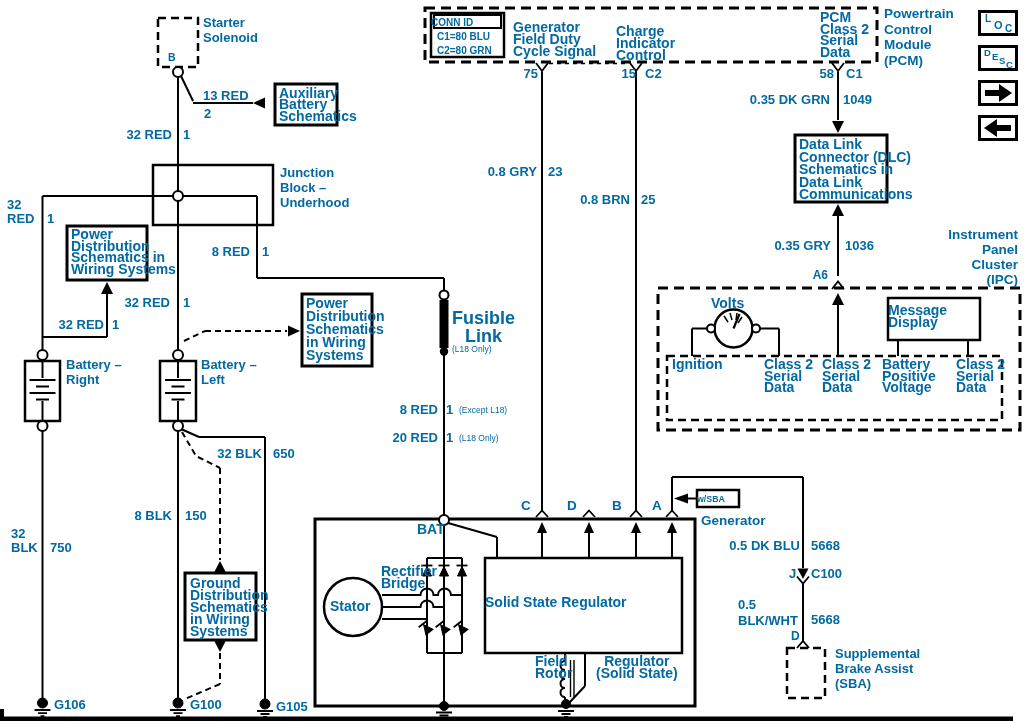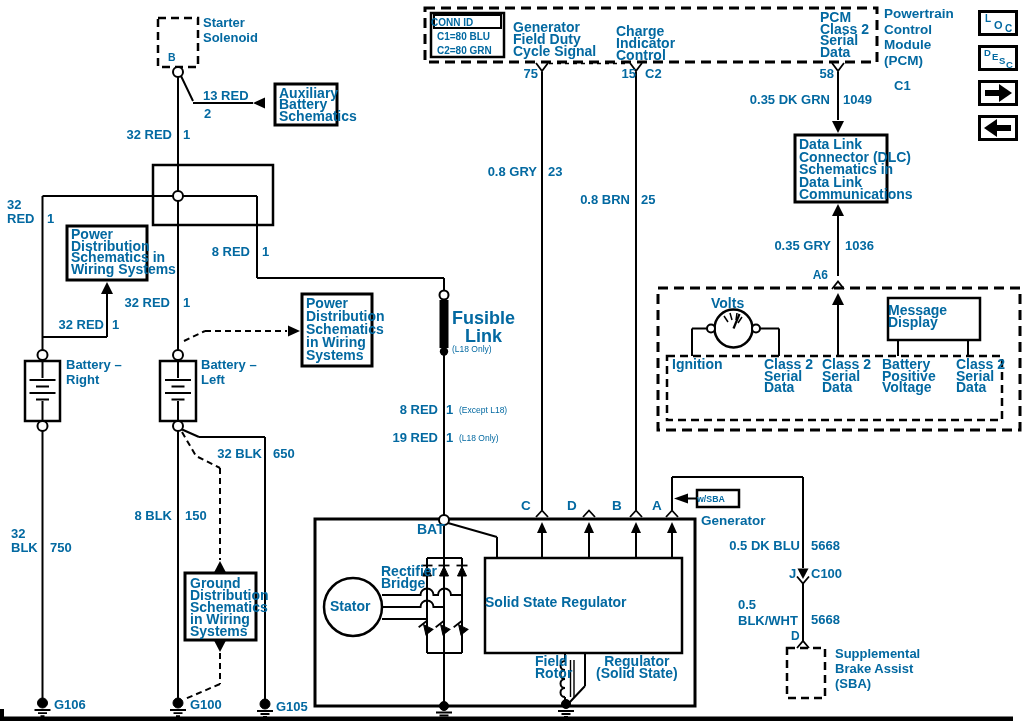--- a/index.html
+++ b/index.html
@@ -218,20 +218,23 @@
 Solenoid</div>
 <div class="lbl" style="left:168px;top:50px;font-size:10.5px;">B</div>
 <div class="lbl" style="left:203px;top:88px;">13 RED</div>
 <div class="lbl" style="left:204px;top:106px;">2</div>
 <div class="lbl sm" style="left:279px;top:88px;line-height:11.3px;">Auxiliary
 Battery
 Schematics</div>
 
 <div class="lbl tr" style="left:120px;top:127px;width:52px;">32 RED</div>
 <div class="lbl" style="left:183px;top:127px;">1</div>
+<div class="lbl" style="left:280px;top:165px;">Junction
+Block –
+Underhood</div>
 
 <div class="lbl" style="left:7px;top:198px;line-height:14px;">32
 RED</div>
 <div class="lbl" style="left:47px;top:211px;">1</div>
 <div class="lbl sm" style="left:71px;top:229px;">Power
 Distribution
 Schematics in
 Wiring Systems</div>
 
 <div class="lbl tr" style="left:204px;top:244px;width:46px;">8 RED</div>
@@ -254,21 +257,21 @@
 Left</div>
 
 <div class="lbl" style="left:452px;top:309px;line-height:18px;font-size:18px;text-align:center;">Fusible
 Link</div>
 <div class="lbl xs" style="left:452px;top:344px;">(L18 Only)</div>
 
 <div class="lbl tr" style="left:392px;top:402px;width:46px;">8 RED</div>
 <div class="lbl" style="left:446px;top:402px;">1</div>
 <div class="lbl xs" style="left:459px;top:405px;">(Except L18)</div>
 
-<div class="lbl tr" style="left:384px;top:430px;width:54px;">19 RED</div>
+<div class="lbl tr" style="left:384px;top:430px;width:54px;">20 RED</div>
 <div class="lbl" style="left:446px;top:430px;">1</div>
 <div class="lbl xs" style="left:459px;top:433px;">(L18 Only)</div>
 
 <div class="lbl tr" style="left:212px;top:446px;width:50px;">32 BLK</div>
 <div class="lbl" style="left:273px;top:446px;">650</div>
 
 <div class="lbl tr" style="left:128px;top:508px;width:44px;">8 BLK</div>
 <div class="lbl" style="left:185px;top:508px;">150</div>
 
 <div class="lbl" style="left:11px;top:527px;line-height:14px;">32
@@ -300,33 +303,37 @@
 Data</div>
 <div class="lbl" style="left:884px;top:6px;font-size:13.5px;line-height:15.5px;">Powertrain
 Control
 Module
 (PCM)</div>
 
 <div class="lbl tr" style="left:512px;top:66px;width:26px;">75</div>
 <div class="lbl tr" style="left:610px;top:66px;width:26px;">15</div>
 <div class="lbl" style="left:645px;top:66px;">C2</div>
 <div class="lbl tr" style="left:808px;top:66px;width:26px;">58</div>
-<div class="lbl" style="left:846px;top:78px;margin-left:48px;">C1</div>
+<div class="lbl" style="left:846px;top:66px;">C1</div>
 
 <div class="lbl tr" style="left:738px;top:92px;width:92px;">0.35 DK GRN</div>
 <div class="lbl" style="left:843px;top:92px;">1049</div>
 <div class="lbl sm" style="left:799px;top:138px;line-height:12.6px;">Data Link
 Connector (DLC)
 Schematics in
 Data Link
 Communications</div>
 <div class="lbl tr" style="left:760px;top:238px;width:71px;">0.35 GRY</div>
 <div class="lbl" style="left:845px;top:238px;">1036</div>
 <div class="lbl tr" style="left:804px;top:268px;width:24px;font-size:12px;">A6</div>
 
+<div class="lbl tr" style="left:930px;top:227px;width:88px;font-size:13.5px;">Instrument
+Panel
+Cluster
+(IPC)</div>
 <div class="lbl sm tc" style="left:711px;top:298px;width:45px;">Volts</div>
 <div class="lbl sm tc" style="left:888px;top:304px;width:92px;line-height:12px;">Message
 Display</div>
 <div class="lbl sm" style="left:672px;top:359px;">Ignition</div>
 <div class="lbl sm" style="left:764px;top:359px;">Class 2
 Serial
 Data</div>
 <div class="lbl sm" style="left:822px;top:359px;">Class 2
 Serial
 Data</div>

